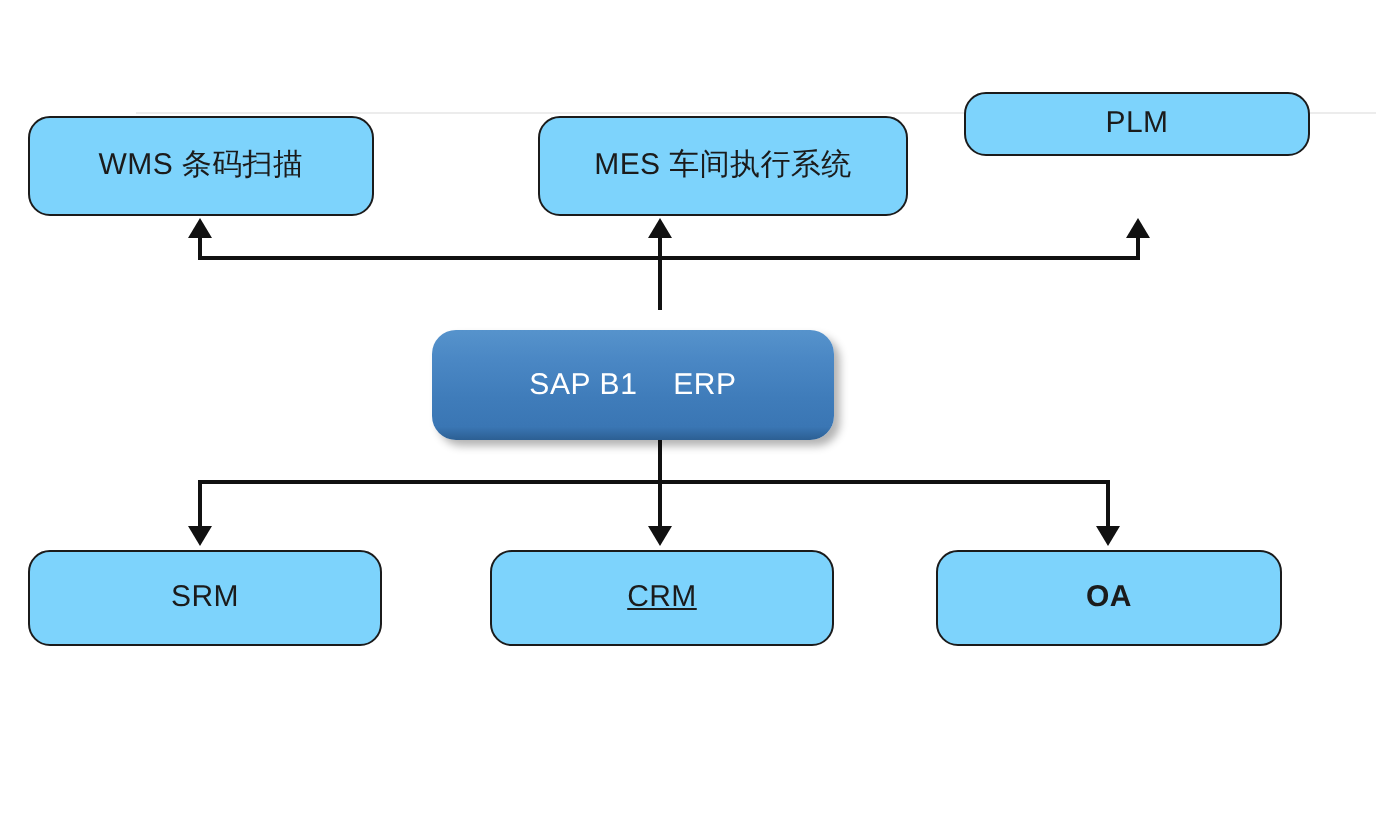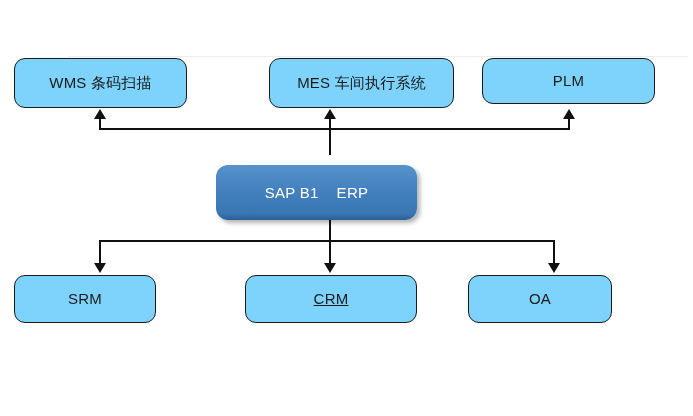--- a/index.html
+++ b/index.html
@@ -42,26 +42,26 @@
     color: #1b1b1b;
     font-size: 15px;
     line-height: 1.2;
     white-space: nowrap;
     letter-spacing: 0.2px;
   }
 
   
   #node-wms { left: 14px;  top: 58px;  width: 173px; height: 50px; }
   #node-mes { left: 269px; top: 58px;  width: 185px; height: 50px; }
-  #node-plm { left: 482px; top: 58px;  width: 173px; height: 46px; }
+  #node-plm { left: 482px; top: 46px;  width: 173px; height: 32px; }
 
   
-  #node-srm { left: 14px;  top: 275px; width: 142px; height: 48px; justify-content: center; }
+  #node-srm { left: 14px;  top: 275px; width: 177px; height: 48px; justify-content: center; }
   #node-crm { left: 245px; top: 275px; width: 172px; height: 48px; text-decoration: underline; }
-  #node-oa  { left: 468px; top: 275px; width: 144px; height: 48px; }
+  #node-oa  { left: 468px; top: 275px; width: 173px; height: 48px; font-weight: bold; }
 
   
   #node-erp {
     position: absolute;
     left: 216px;
     top: 165px;
     width: 201px;
     height: 55px;
     box-sizing: border-box;
     border-radius: 12px;

